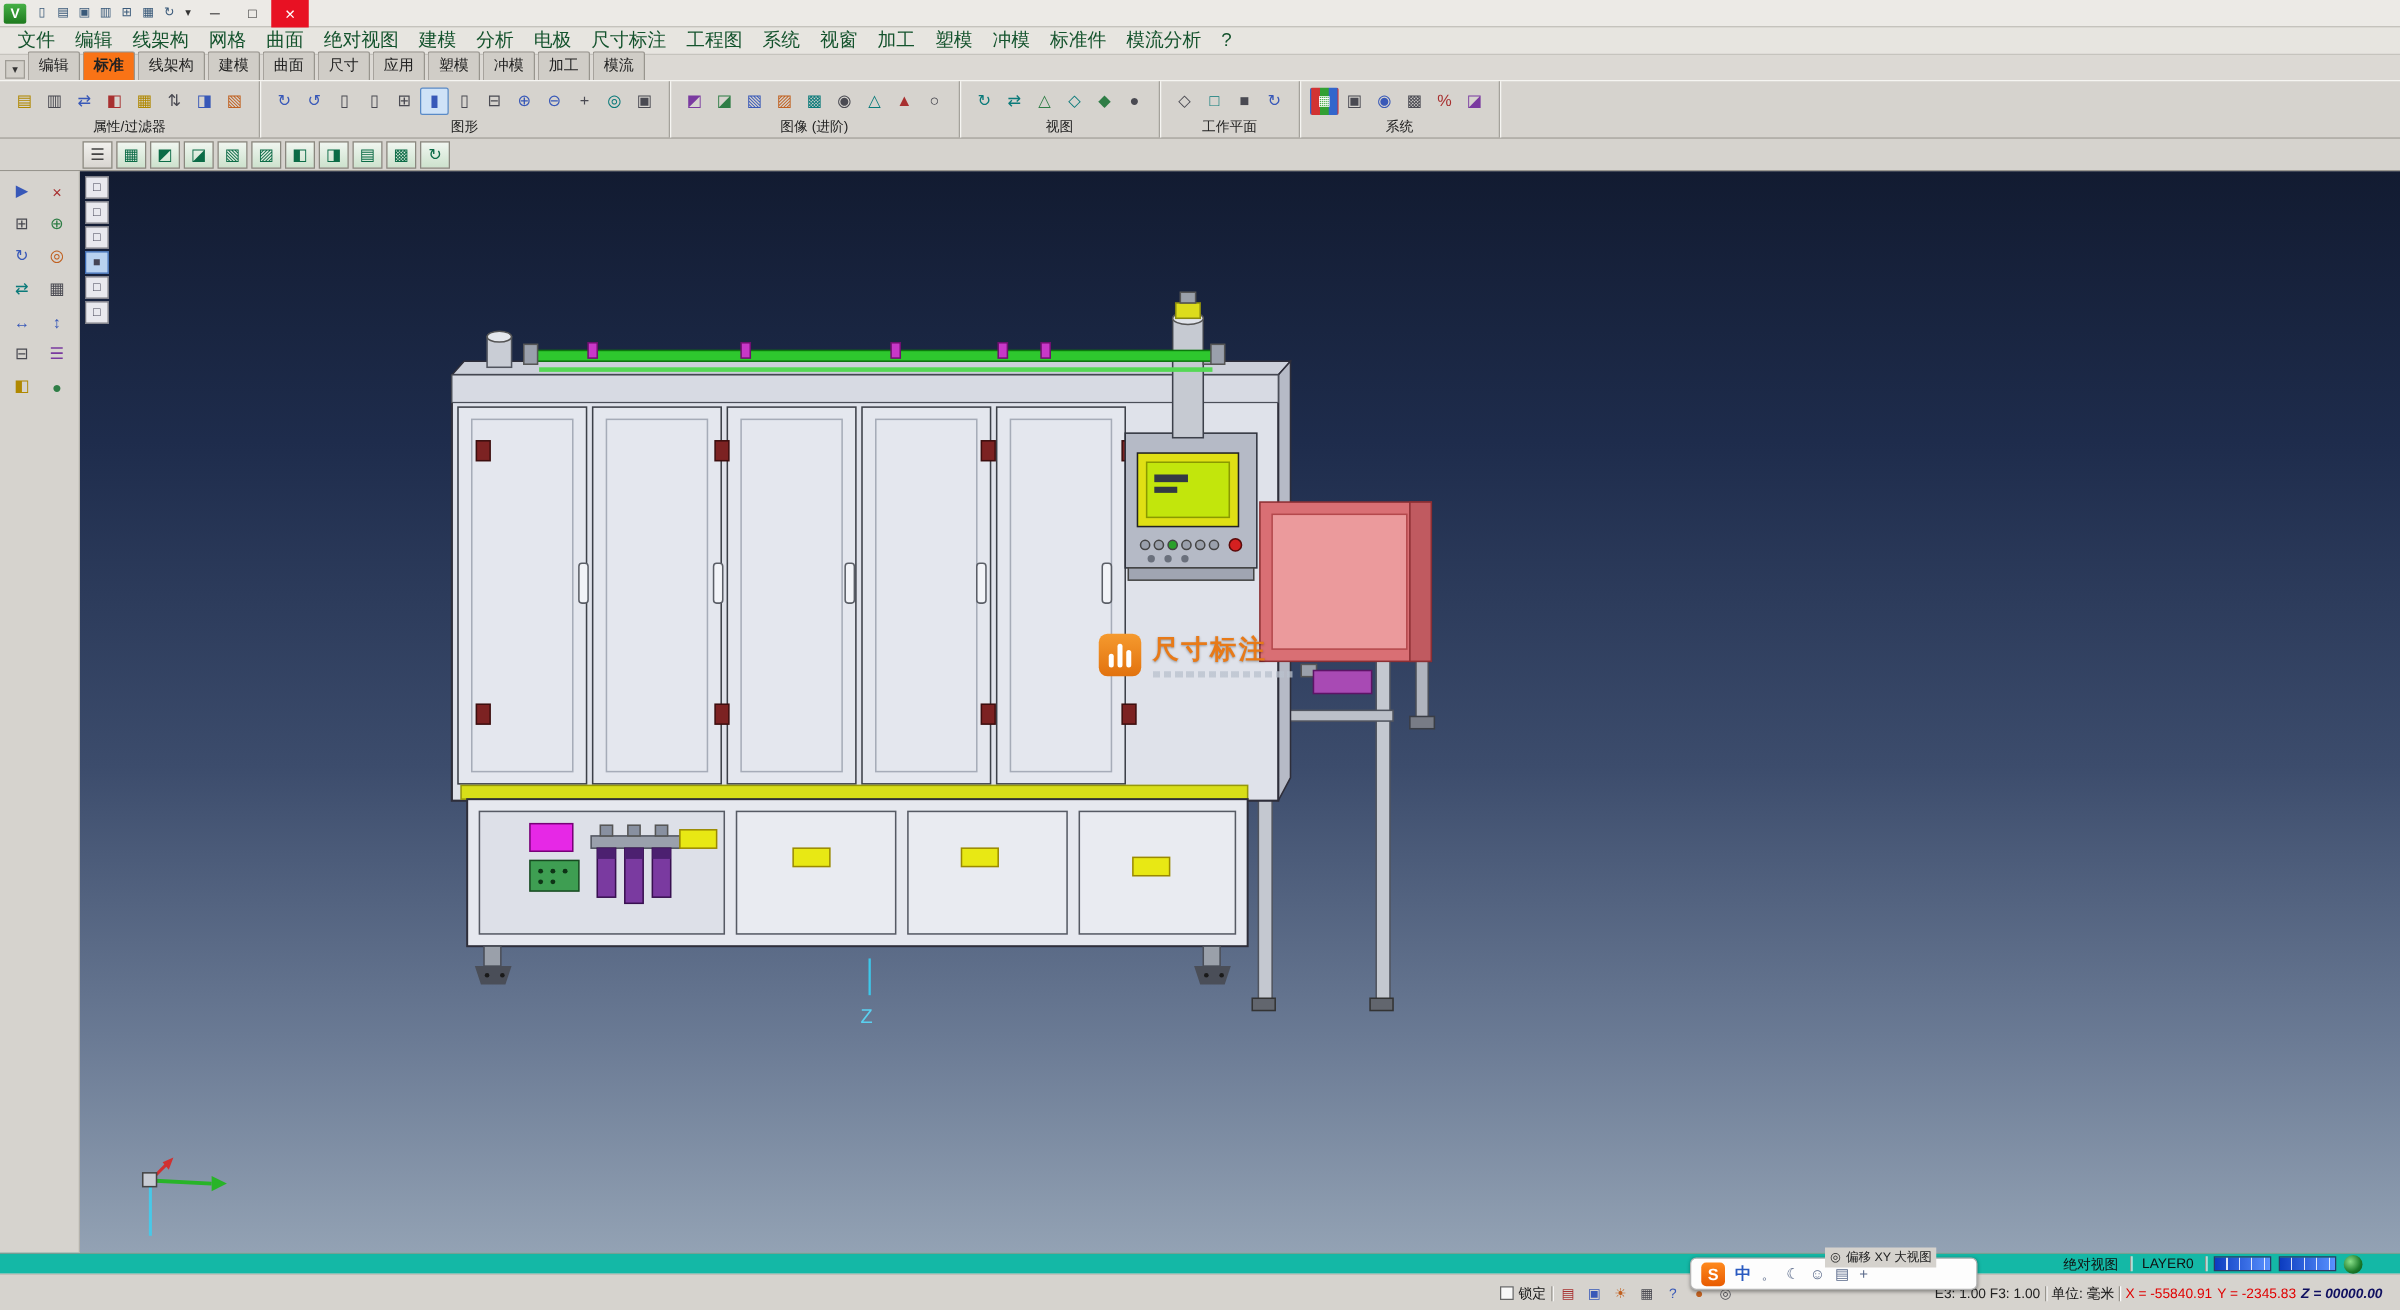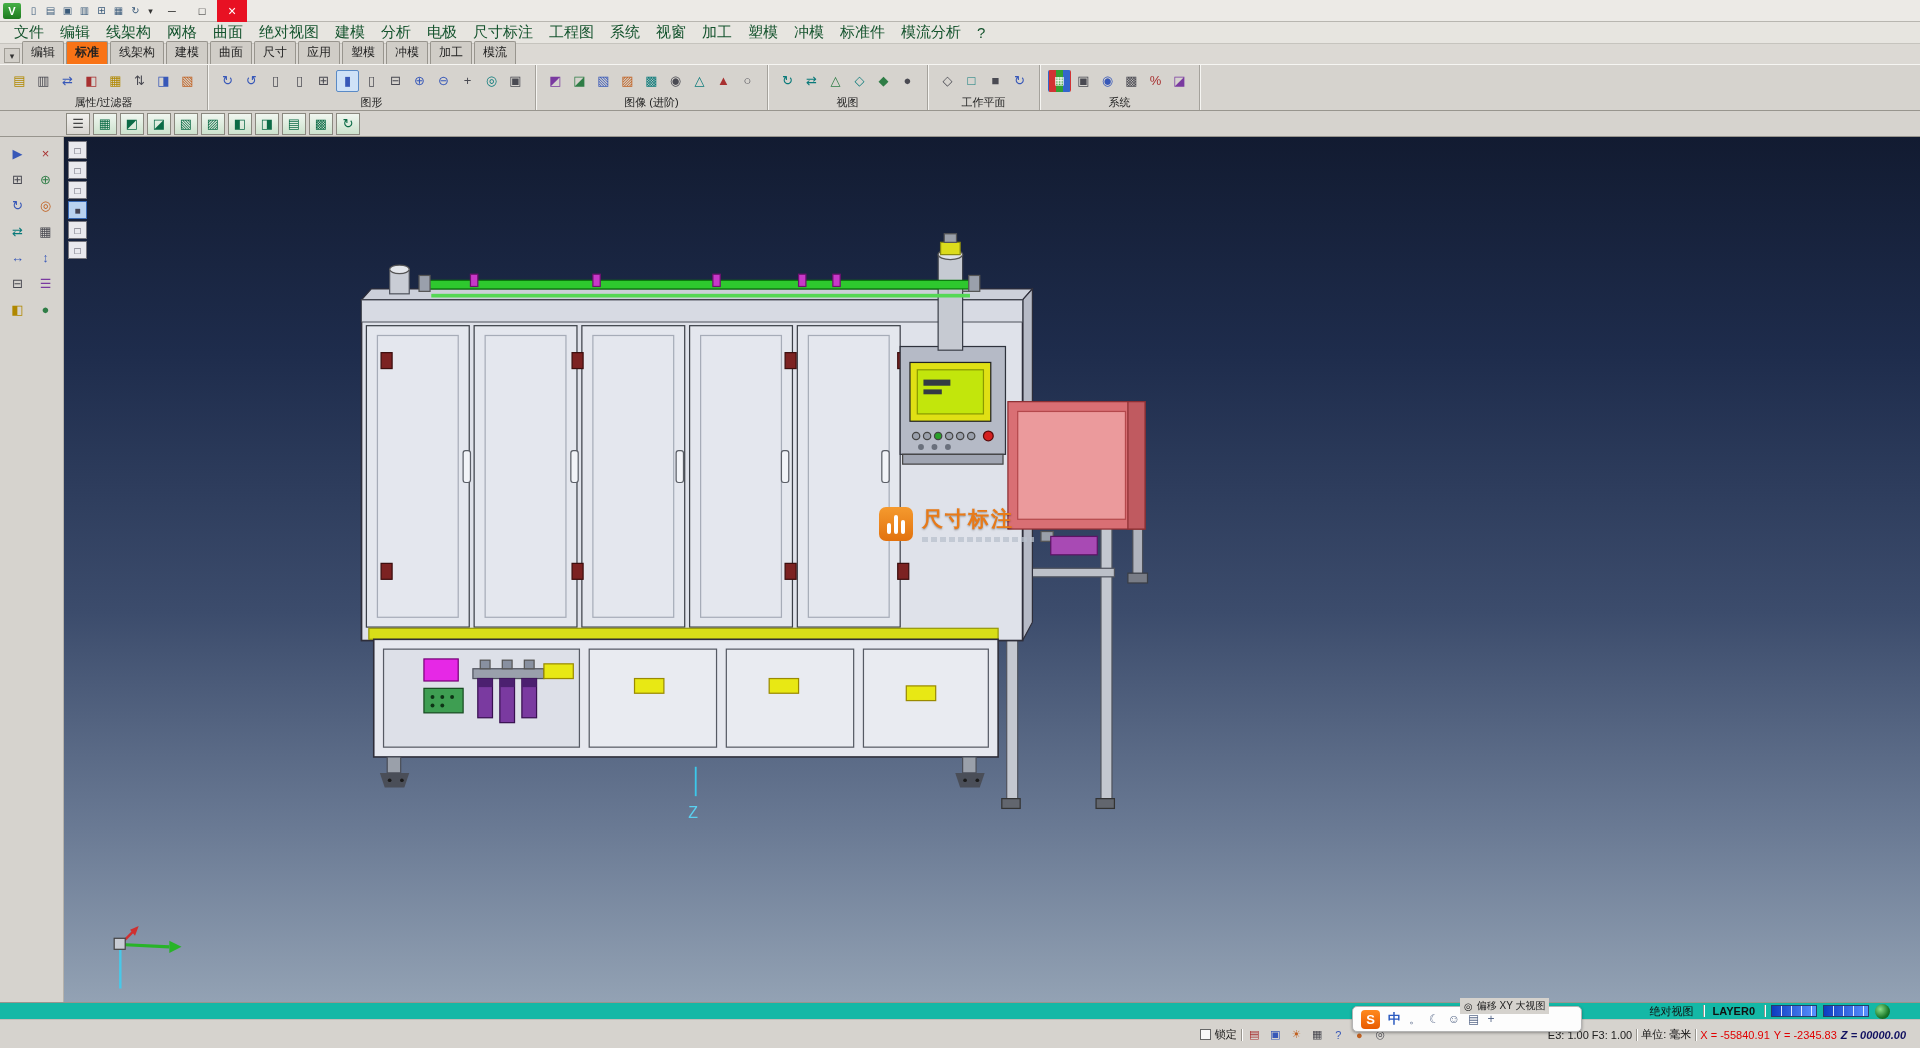--- a/index.html
+++ b/index.html
@@ -62,21 +62,21 @@
   
   .view-overlay { position:absolute; left:1460px; top:998px; font-size:10px; color:#222; background:#d5d2cd; padding:1px 4px; display:flex; gap:4px; align-items:center; z-index:6; white-space:nowrap; }
   .ime { position:absolute; left:1352px; top:1006px; width:230px; height:26px; background:#fdfdfd; border:1px solid #b4b4b4; border-radius:5px; display:flex; align-items:center; gap:8px; padding:0 8px; box-shadow:0 1px 3px rgba(0,0,0,.35); z-index:5; }
   .ime-logo { width:19px; height:19px; background:linear-gradient(#ff8a1e,#e85a00); border-radius:4px; color:#fff; font-weight:bold; font-size:13px; display:flex; align-items:center; justify-content:center; }
   .ime-lang { font-size:13px; color:#2a5ac0; font-weight:bold; }
   .ime-item { font-size:12px; color:#5a6a8a; }
 
   
   .statusrow1 { height:17px; background:#14b8a6; border-top:1px solid #98958e; display:flex; align-items:center; justify-content:flex-end; gap:6px; padding-right:30px; font-size:11px; }
   .sbtn { color:#111; padding:0 3px; white-space:nowrap; }
-  .layer { font-weight:bold; }
+  .layer { font-weight:normal; }
   .ssep { width:1px; height:12px; background:#98958e; box-shadow:1px 0 0 #fff; }
   .bluebar { width:46px; height:12px; border:1px solid #2a3a66; background-image:repeating-linear-gradient(90deg,rgba(255,255,255,0) 0 9px,rgba(255,255,255,.85) 9px 10px),linear-gradient(90deg,#0c3cc0,#5a92ff); }
   .globechip { width:15px; height:15px; border-radius:50%; background:radial-gradient(circle at 35% 35%,#8ae08a,#1a7a2a 60%,#0a4a14); }
 
   .statusrow2 { height:30px; background:#d6d3ce; border-top:1px solid #c2bfb9; display:flex; align-items:center; gap:4px; padding-right:14px; font-size:11px; }
   .spacer { flex:1; }
   .lockbox { width:11px; height:11px; border:1px solid #666; background:#f8f8f8; }
   .locklabel { white-space:nowrap; color:#111; }
   .s2chip { width:17px; height:15px; font-size:11px; display:flex; align-items:center; justify-content:center; }
   .scale { color:#222; margin-left:155px; white-space:nowrap; }

